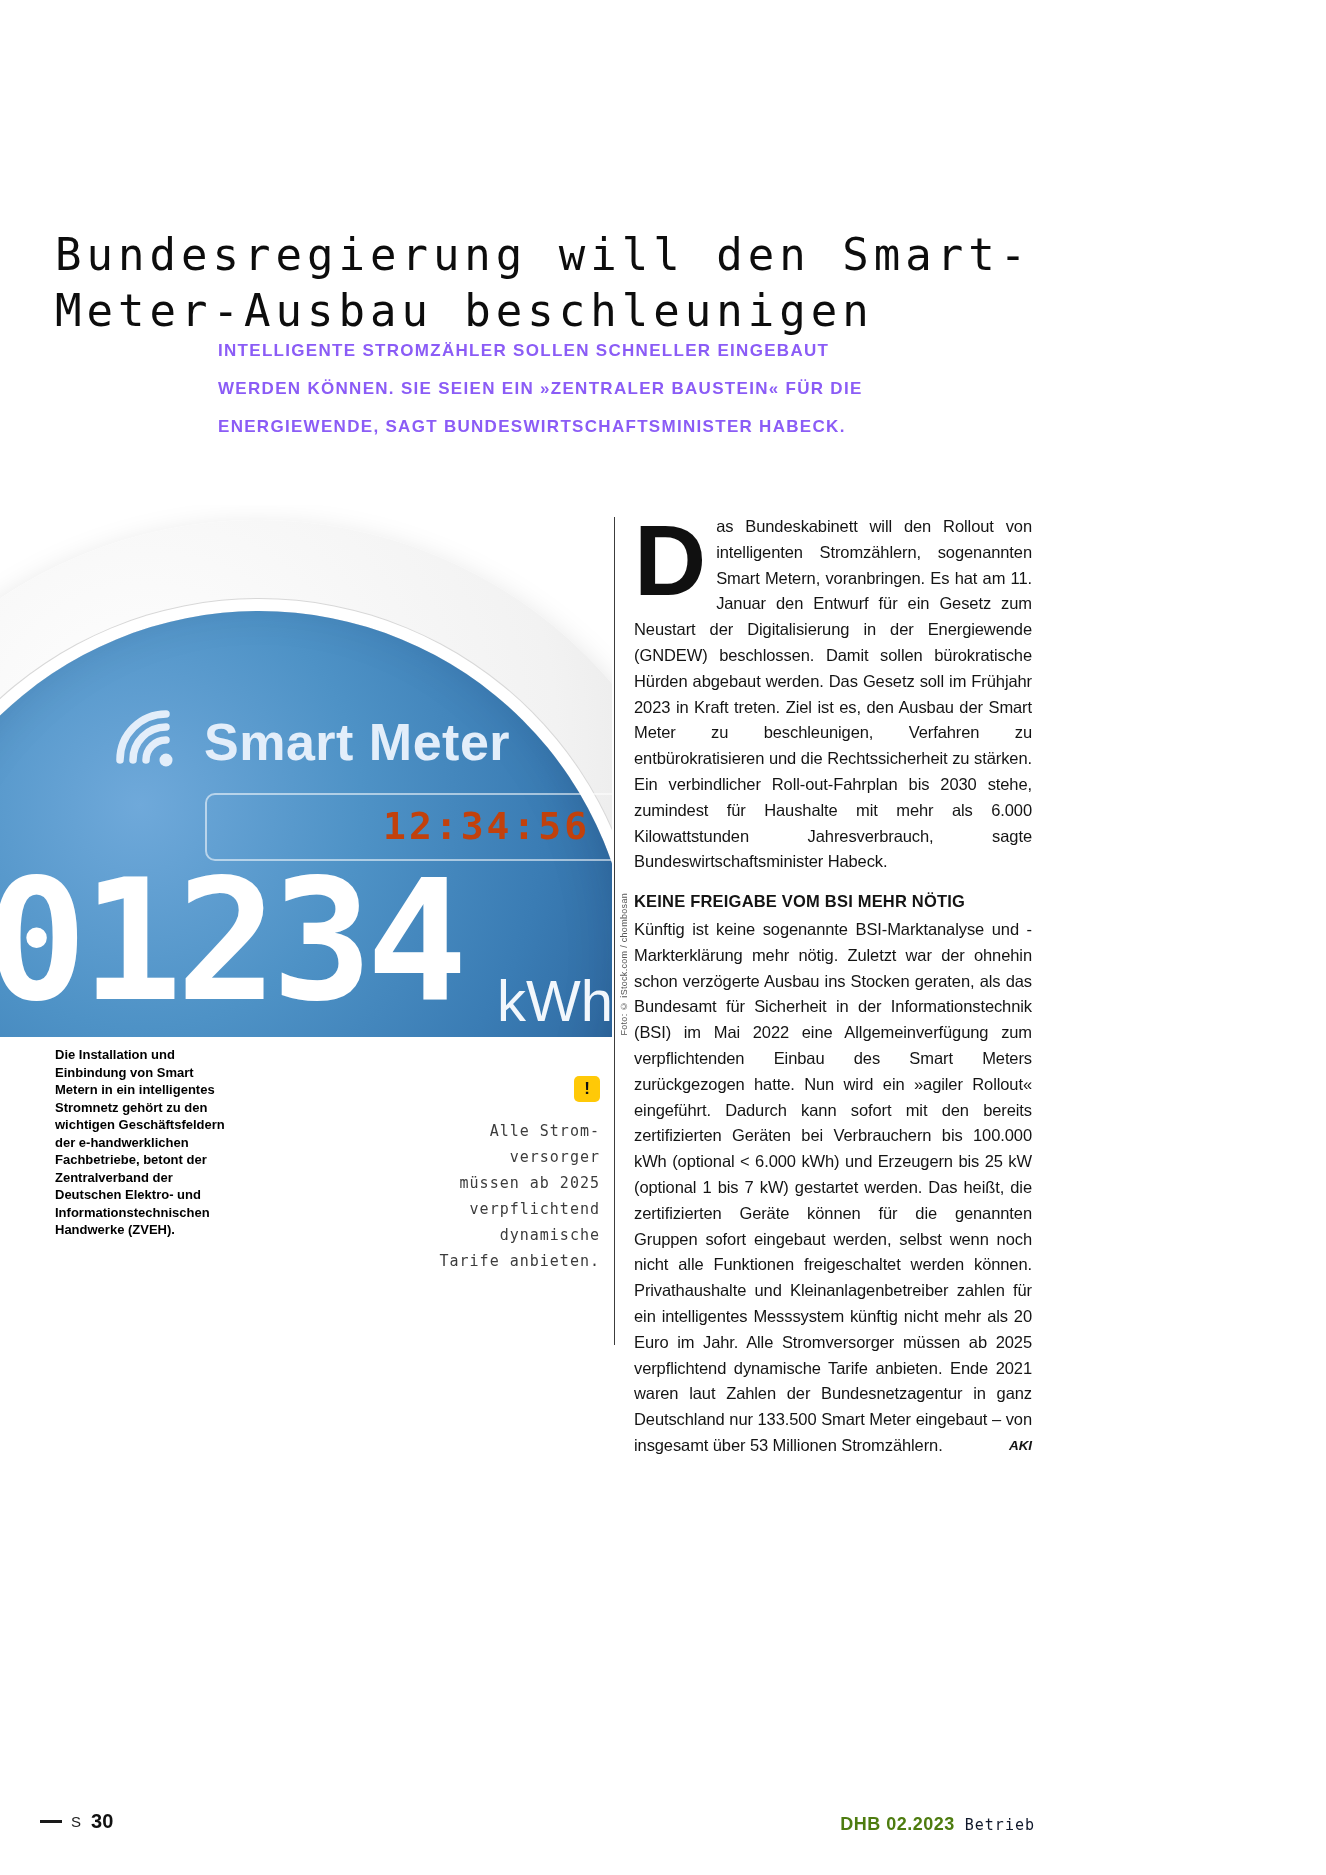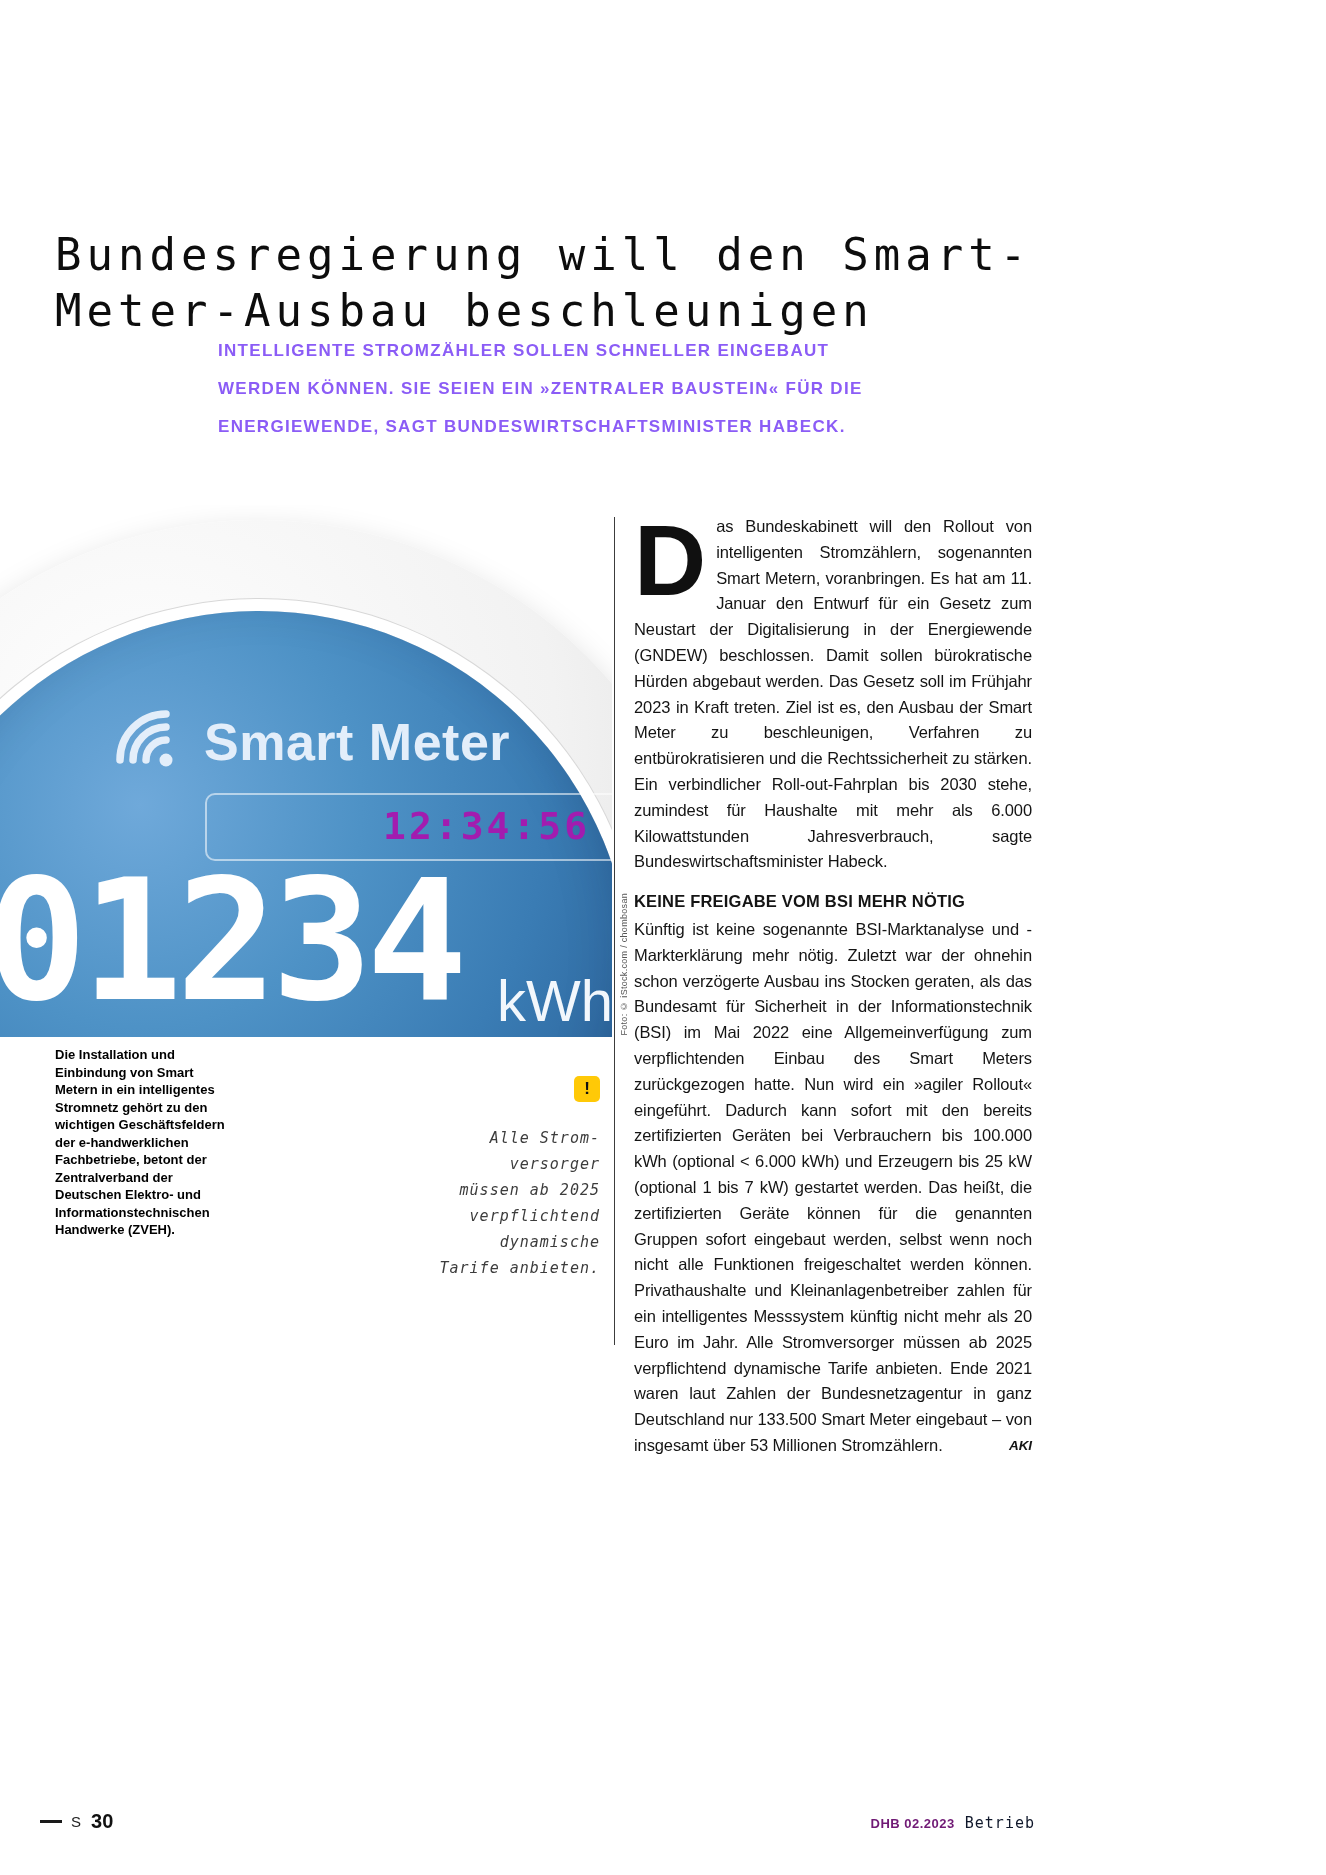--- a/index.html
+++ b/index.html
@@ -22,56 +22,56 @@
     background:radial-gradient(circle at 38% 24%,#ffffff 0%,#f2f2f2 45%,#e2e2e2 70%,#cfcfcf 92%,#c4c4c4 100%);
     box-shadow:0 14px 34px rgba(0,0,0,0.18);}
   .meter-face{position:absolute;left:-114px;top:106px;width:746px;height:746px;border-radius:50%;
     background:radial-gradient(circle at 34% 26%,#6fa9da 0%,#4e92c6 30%,#3a7cb4 55%,#2b639a 78%,#1f5186 100%);
     box-shadow:0 0 0 12px #ffffff,0 0 0 13px #d8d8d8,inset 0 -30px 60px rgba(0,20,50,0.25);}
   .meter-brand{position:absolute;left:112px;top:205px;display:flex;align-items:center;gap:18px;}
   .brand-text{font-size:52px;font-weight:700;color:#e3eefa;letter-spacing:0.5px;}
   .timebox{position:absolute;left:205px;top:288px;width:480px;height:64px;
     border:2px solid rgba(255,255,255,0.55);border-radius:10px;}
   .meter-time{position:absolute;left:383px;top:299px;font-family:"DejaVu Sans Mono",monospace;
-    font-weight:700;font-size:38px;letter-spacing:3px;color:#a21caf;}
+    font-weight:700;font-size:38px;letter-spacing:3px;color:#c2410c;}
   .meter-reading{position:absolute;left:-14px;top:352px;font-family:"DejaVu Sans Mono",monospace;
     font-weight:700;font-size:168px;line-height:168px;letter-spacing:-6px;color:#ffffff;}
   .meter-unit{position:absolute;left:497px;top:462px;font-size:58px;font-weight:400;color:#f2f7fc;}
 
   .photo-credit{position:absolute;left:619px;top:893px;writing-mode:vertical-rl;transform:rotate(180deg);
     font-size:9px;letter-spacing:0.3px;color:#555;}
   .col-rule{position:absolute;left:614px;top:517px;width:1px;height:828px;background:#3c3c3c;}
 
   
   .caption{position:absolute;left:55px;top:1046px;width:172px;
     font-size:13px;font-weight:700;line-height:17.5px;color:#000;}
 
   
   .pullquote{position:absolute;left:360px;top:1076px;width:240px;text-align:right;}
   .pq-icon{display:inline-block;width:26px;height:26px;background:#ffc907;border-radius:5px;
     color:#111;font-weight:800;font-size:17px;line-height:26px;text-align:center;}
-  .pq-text{margin-top:23px;font-family:"DejaVu Sans Mono",monospace;font-size:15px;line-height:26px;
-    letter-spacing:1px;color:#3c3c3c;white-space:pre-line;font-style:italic;}
+  .pq-text{margin-top:16px;font-family:"DejaVu Sans Mono",monospace;font-size:15px;line-height:26px;
+    letter-spacing:1px;color:#3c3c3c;white-space:pre-line;}
 
   
   .article{position:absolute;left:634px;top:514px;width:398px;
     font-size:16.5px;line-height:25.8px;text-align:justify;letter-spacing:-0.1px;color:#141414;}
   .article p{margin:0;}
   .dropcap{float:left;font-size:100px;line-height:80px;font-weight:800;color:#101010;
     padding:6px 10px 0 0;}
   .subhead{font-size:16.5px;font-weight:700;letter-spacing:0.2px;margin:14px 0 2px 0;text-align:left;}
   .author{float:right;font-style:italic;font-weight:700;font-size:13.5px;line-height:25.8px;}
 
   
   .footer-left{position:absolute;left:40px;top:1810px;display:flex;align-items:center;gap:9px;}
   .pg-rule{display:inline-block;width:22px;height:3px;background:#1a1a1a;}
   .pg-prefix{font-size:15px;letter-spacing:1px;color:#222;}
   .pg-number{font-size:20px;font-weight:800;color:#111;text-align:right;}
   .footer-right{position:absolute;right:291px;top:1814px;display:flex;align-items:baseline;gap:10px;}
-  .issue{font-size:13px;font-weight:800;letter-spacing:0.5px;color:#701a75;}
+  .issue{font-size:18px;font-weight:800;letter-spacing:0.5px;color:#4d7c0f;}
   .section{font-family:"DejaVu Sans Mono",monospace;font-size:15px;letter-spacing:1px;color:#0f172a;}
 </style>
 </head>
 <body>
 
 <div class="page">
 
   <h1 class="headline">Bundesregierung will den Smart-
 Meter-Ausbau beschleunigen</h1>
 

